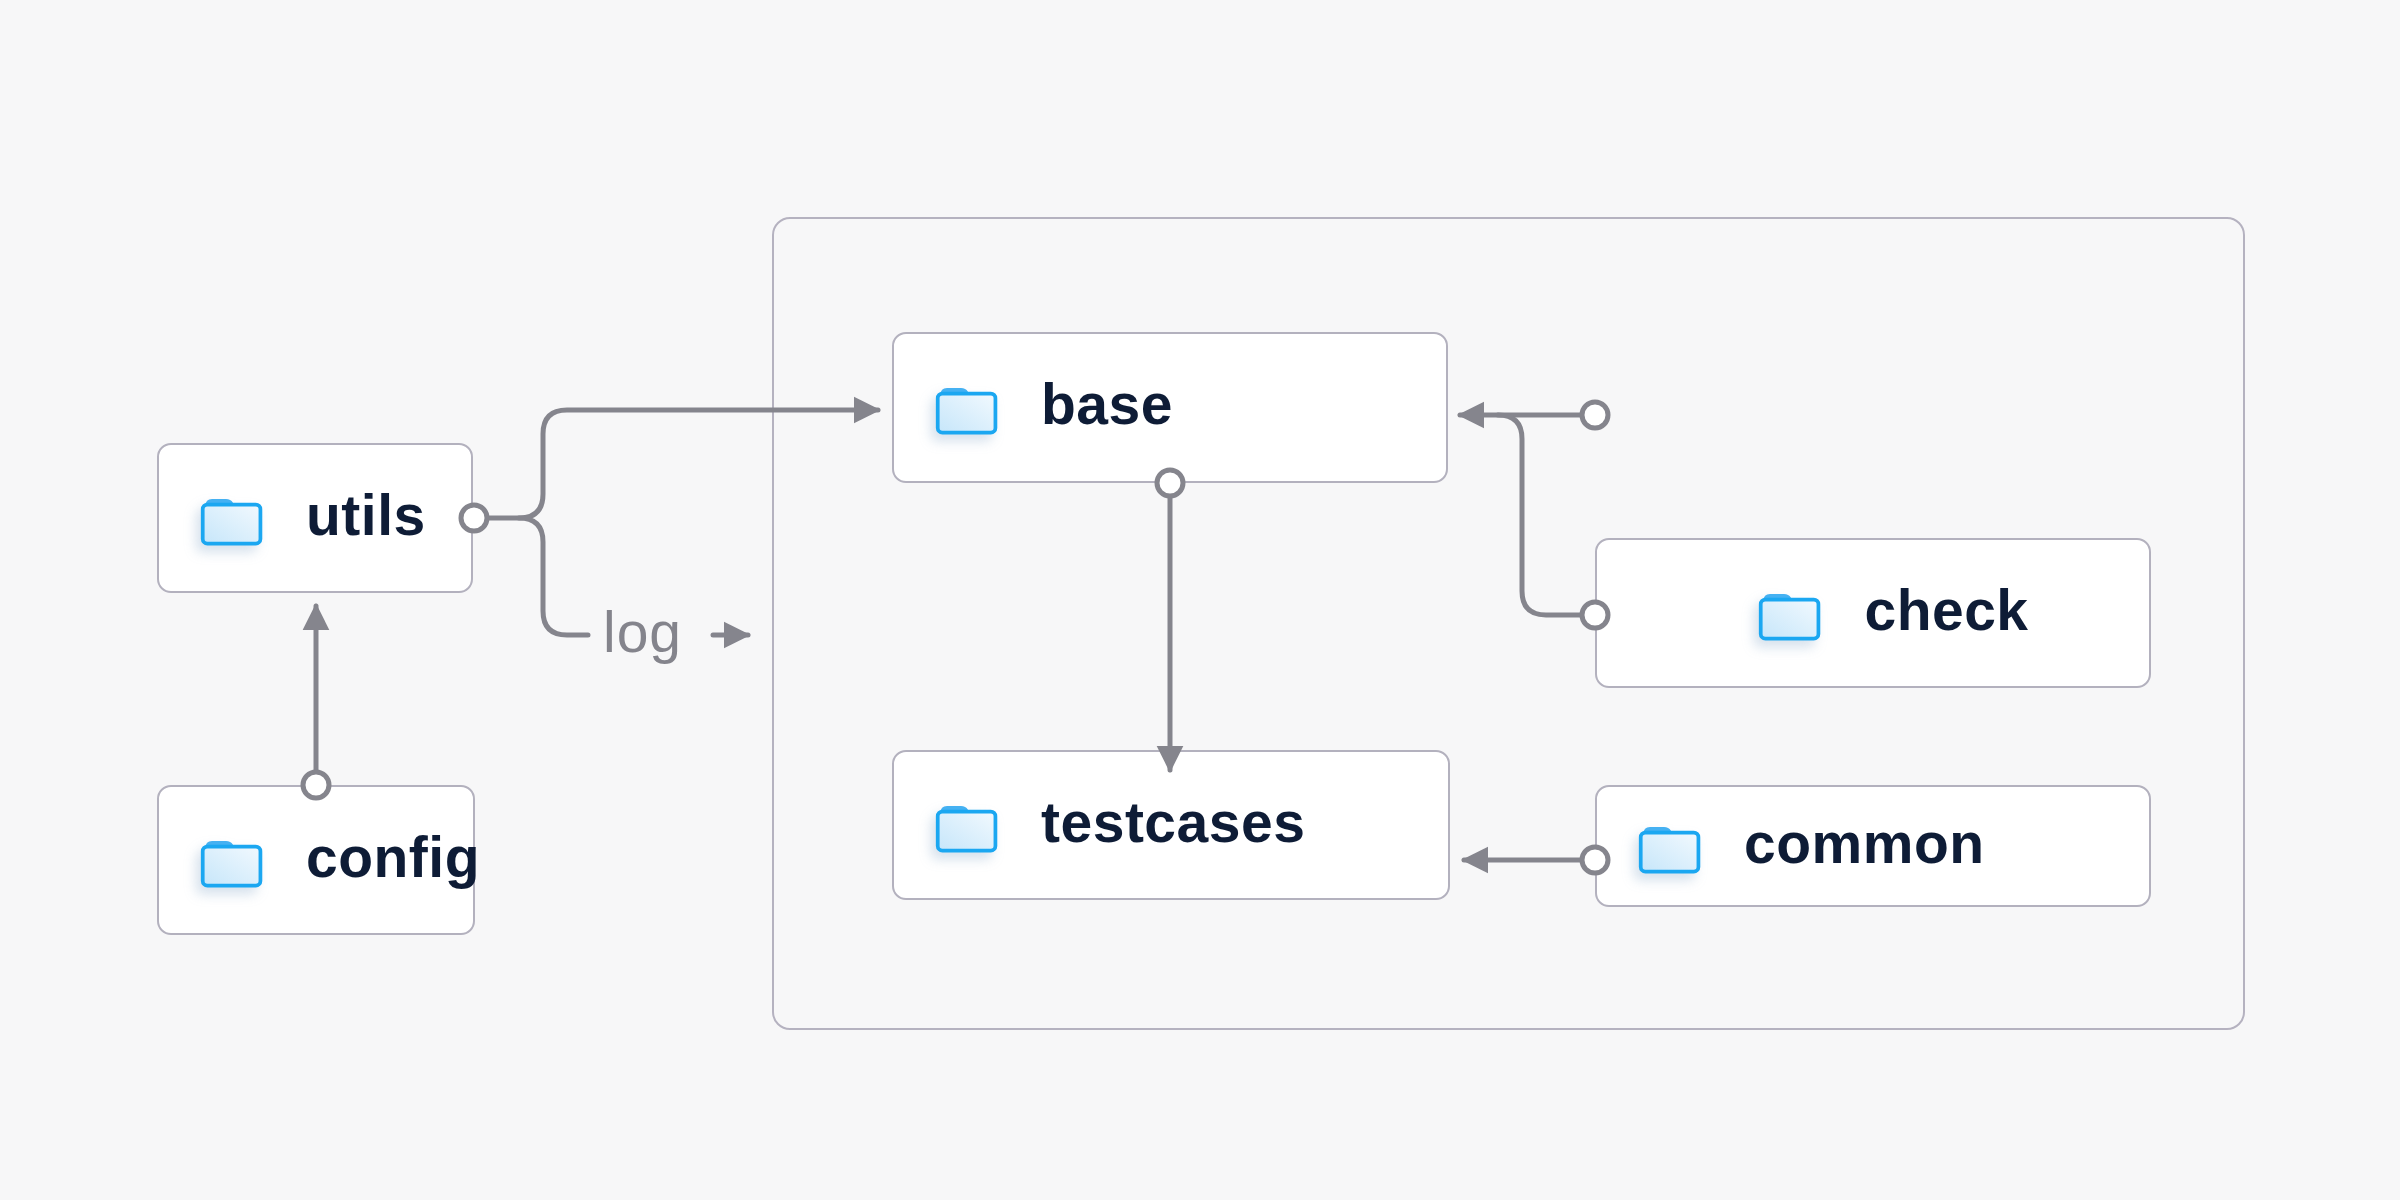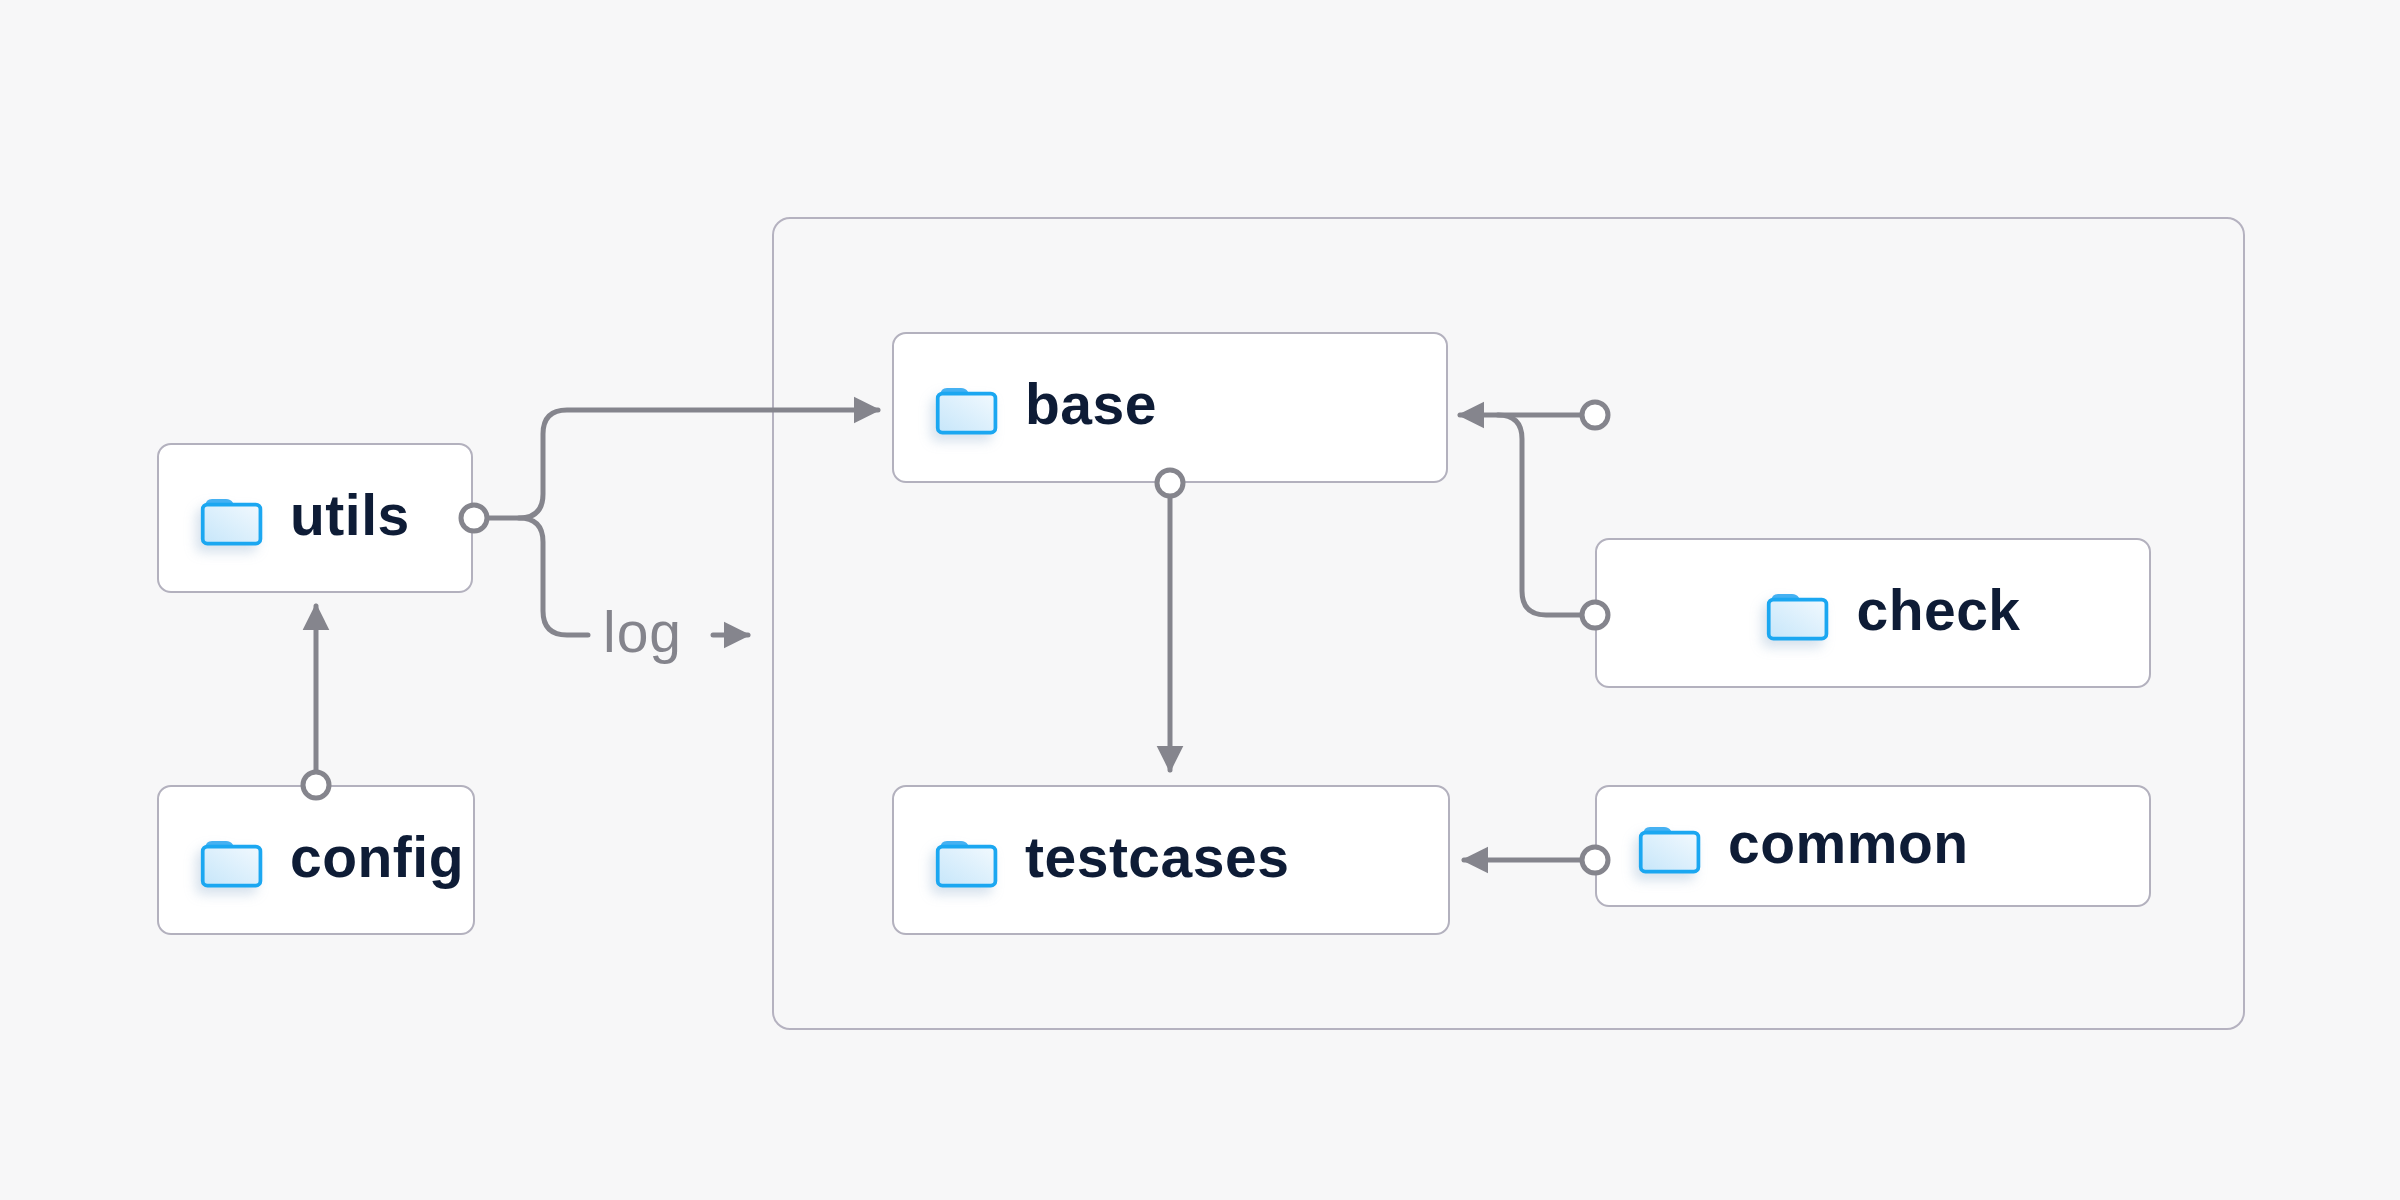--- a/index.html
+++ b/index.html
@@ -48,21 +48,21 @@
   
   .node{
     position:absolute;
     background:#ffffff;
     border:2.5px solid #b3b1be;
     border-radius:14px;
     box-sizing:border-box;
     display:flex;
     align-items:center;
     padding-left:40px;
-    gap:24px;
+    gap:40px;
     z-index:2;
   }
   .node-label{
     font-size:57px;
     font-weight:700;
     color:#0e1c36;
     letter-spacing:0.5px;
     line-height:1;
     padding-bottom:6px;
   }
@@ -70,21 +70,21 @@
     width:67px;height:55px;
     flex:0 0 auto;
     filter:drop-shadow(-5px 7px 6px rgba(110,150,190,0.28));
   }
 
   #node-utils    {left:157px; top:443px; width:316px; height:150px;}
   #node-config   {left:157px; top:785px; width:318px; height:150px;text-align:center;}
   #node-base     {left:892px; top:332px; width:556px; height:151px;}
   #node-pymilvus {left:1595px;top:332px; width:556px; height:151px;}
   #node-check    {left:1595px;top:538px; width:556px; height:150px;justify-content:center;}
-  #node-testcases{left:892px; top:785px; width:558px; height:150px;}
+  #node-testcases{left:892px; top:750px; width:558px; height:150px;}
   #node-common   {left:1595px;top:785px; width:556px; height:122px;}
 
   
   .edges-layer{
     position:absolute;inset:0;
     width:2400px;height:1200px;
     z-index:4;
     pointer-events:none;
   }
 

